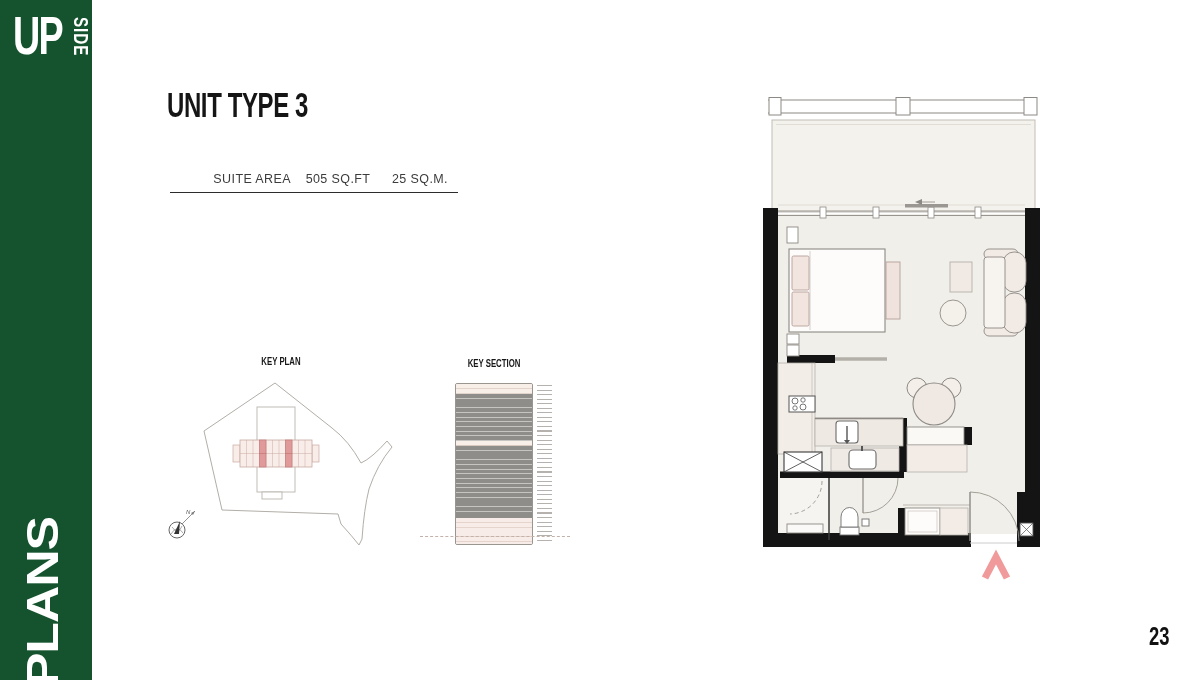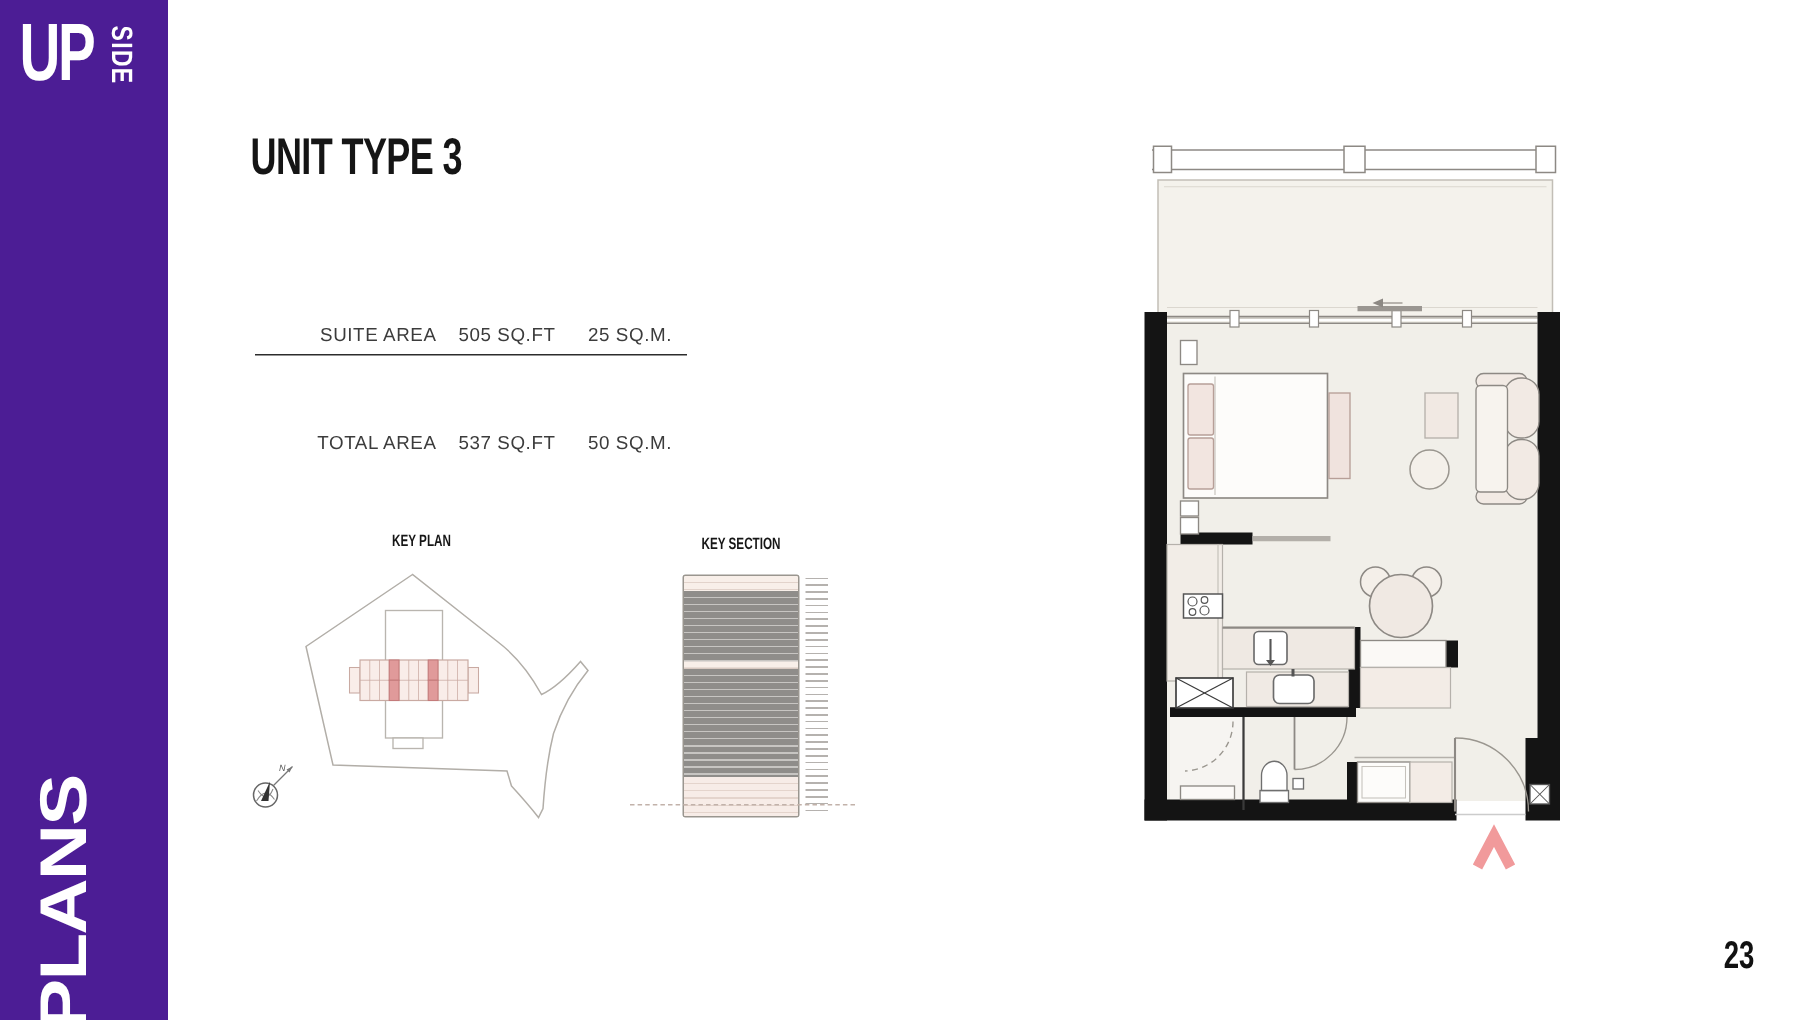--- a/index.html
+++ b/index.html
@@ -1,36 +1,36 @@
 <!DOCTYPE html>
 <html><head>
 <meta charset="utf-8">
 <style>
   * { margin:0; padding:0; box-sizing:border-box; }
   html,body { width:1200px; height:680px; overflow:hidden; }
   body { position:relative; background:#ffffff; font-family:"Liberation Sans", sans-serif; color:#222; }
 
   
-  .sidebar { position:absolute; left:0; top:0; width:112px; height:680px; background:#4c1d95; }
+  .sidebar { position:absolute; left:0; top:0; width:92px; height:680px; background:#14532d; }
   .brand { position:absolute; left:13px; top:10px; display:flex; }
   .brand-up { font-size:46px; font-weight:900; color:#fff; letter-spacing:-2px; line-height:0.92;
               transform:scale(0.82,1.18); transform-origin:left top; }
   .brand-side { writing-mode:vertical-rl; font-size:17px; font-weight:900; color:#fff; letter-spacing:1px;
                 line-height:1; margin-left:-2px; margin-top:7px; transform:scale(1.15,0.9); transform-origin:left top; }
   .plans { position:absolute; left:14px; bottom:6px; writing-mode:vertical-rl; transform:rotate(180deg) scale(1,1.18);
            transform-origin:center; font-size:44px; font-weight:900; color:#fff; letter-spacing:-1px; line-height:1.3; }
 
   
   .title { position:absolute; left:167px; top:86px; font-size:30px; font-weight:900; color:#151515;
            letter-spacing:-0.5px; white-space:nowrap; transform:scale(0.8,1.15); transform-origin:left top; }
 
   
   .area-table { position:absolute; left:170px; top:165px; width:288px; }
   .area-row { display:grid; grid-template-columns:124px 88px 76px; height:28px; align-items:center;
-              font-size:12.5px; color:#3c3c3c; letter-spacing:0.4px;margin-top:44px; }
+              font-size:12.5px; color:#3c3c3c; letter-spacing:0.4px; }
   .area-row .lbl { text-align:right; padding-right:3px; }
   .area-row .v1, .area-row .v2 { text-align:center; }
   .area-row.ruled { border-bottom:1.5px solid #2c2c2c; }
 
   
   .keyplan-label { position:absolute; left:231px; top:355px; width:100px; text-align:center;
                    font-size:10px; font-weight:900; color:#161616; letter-spacing:0;
                    transform:scale(0.78,1.1); transform-origin:center top; white-space:nowrap; }
   .keysection-label { position:absolute; left:454px; top:357px; width:80px; text-align:center;
                       font-size:10px; font-weight:900; color:#161616;
@@ -69,25 +69,20 @@
   <div class="plans">PLANS</div>
 </div>
 
 <div class="title">UNIT TYPE 3</div>
 
 <div class="area-table">
   <div class="area-row ruled">
     <span class="lbl">SUITE AREA</span>
     <span class="v1">505 SQ.FT</span>
     <span class="v2">25 SQ.M.</span>
-  </div>
-  <div class="area-row">
-    <span class="lbl">TOTAL AREA</span>
-    <span class="v1">537 SQ.FT</span>
-    <span class="v2">50 SQ.M.</span>
   </div>
 </div>
 
 <div class="keyplan-label">KEY PLAN</div>
 
 <svg class="keyplan-svg" viewBox="160 375 250 195">
 
   <path d="M275,383 L204,431 L222,510 L338,514 L341,524 Q352,536 359,545 L362,539 Q364,509 369,489 Q377,465 392,447 L387,441 Q372,458 361,463 Q349,441 332,428 Z" fill="none" stroke="#b2aea8" stroke-width="1"></path>
 
   <rect x="257" y="407" width="38" height="85" fill="#ffffff" stroke="#b9b5af" stroke-width="0.9"></rect>

